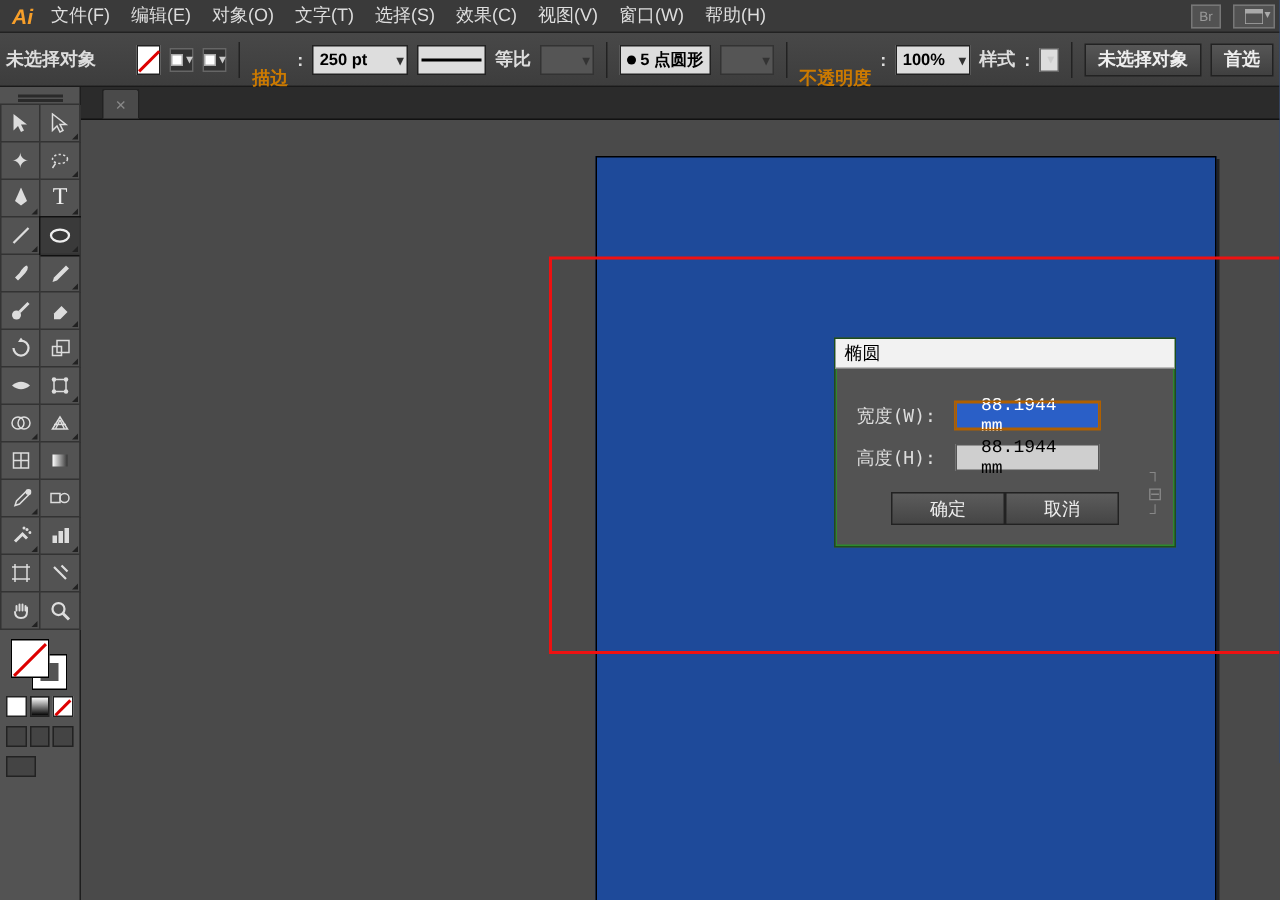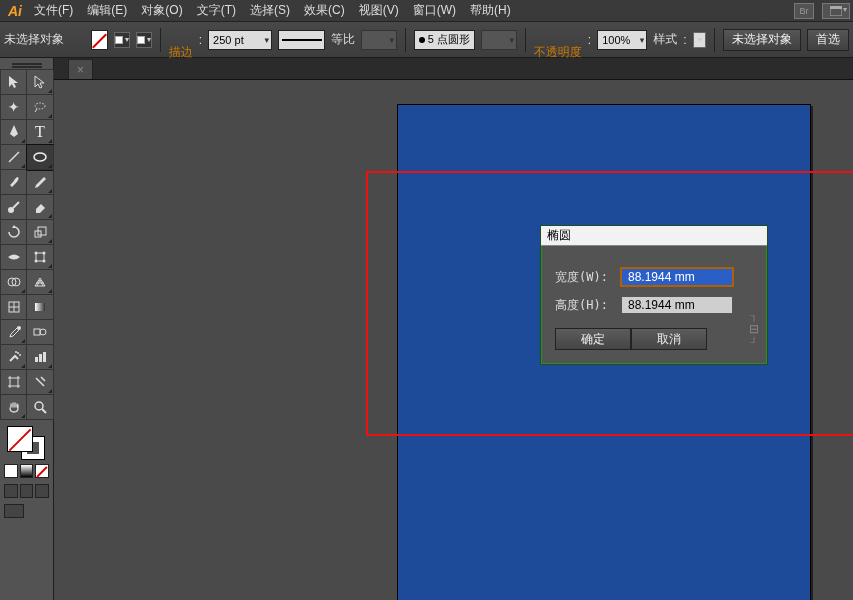--- a/index.html
+++ b/index.html
@@ -30,20 +30,21 @@
   }
   .menu-icon-box.dd { width: 28px; position: relative; }
   .menu-icon-box.dd::after { content:"▾"; position:absolute; right:2px; top:1px; font-size:8px; color:#aaa;}
 
   
   .controlbar {
     height: 36px; display: flex; align-items: center;
     background: linear-gradient(#484848,#3d3d3d);
     border-bottom: 1px solid #1a1a1a; padding: 0 4px; gap: 6px;
     white-space: nowrap;
+    font-weight: bold;
   }
   .cb-text { color:#ddd; }
   .cb-accent { color:#cc7a00;margin-top:26px; }
   .swatch {
     width:20px; height:20px; border:1px solid #222; position:relative; background:#fff;
   }
   .swatch.none::after{
     content:""; position:absolute; left:-2px; right:-2px; top:50%; border-top:2px solid #d00;
     transform: rotate(-45deg);
   }
@@ -123,46 +124,46 @@
     position:absolute; left:343px; top:24px; width:414px; height:800px;
     background:#1e4a9a; border:1px solid #000; box-shadow:2px 2px 0 #222;
   }
   .red-rect{
     position:absolute; left:312px; top:91px; width:498px; height:265px;
     border:2px solid #e11; pointer-events:none;
   }
 
   
   .dialog{
-    position:absolute; left:486px; top:145px; width:228px;
+    position:absolute; left:502px; top:145px; width:228px;
     background:#535353; border:1px solid #1d4e1d; box-shadow:0 0 0 1px #2d8a2d inset;
   }
   .dlg-title{
     height:20px; background:#f2f2f2; color:#000; font-size:12px;
     display:flex; align-items:center; padding:0 6px; border-bottom:1px solid #888;
   }
   .dlg-body{padding:22px 14px 14px;}
   .dlg-row{display:flex; align-items:center; margin-bottom:10px; gap:6px;}
   .dlg-label{width:60px; text-align:left; color:#ddd; font-family:"SimSun",monospace;}
   .dlg-input{
-    width:112px; height:18px; background:#cfcfcf; border:1px solid #555;
-    font-family:Liberation Sans, sans-serif; font-size:12px; color:#000; padding:0 6px;
+    width:96px; height:18px; background:#cfcfcf; border:1px solid #555;
+    font-family:Liberation Mono, monospace; font-size:12px; color:#000; padding:0 16px;
     display:flex; align-items:center;
   }
   .dlg-input.focus{
     border:1px solid #b06000; outline:1px solid #b06000;
     background:#2a5fc7; color:#fff;
   }
   .link-icon{
     position:absolute; right:8px; top:64px; color:#888; font-size:12px;
     display:flex; flex-direction:column; align-items:center; gap:1px;
   }
   .link-icon::before,.link-icon::after{content:"┐";font-size:10px;}
   .link-icon::after{content:"┘";}
-  .dlg-buttons{display:flex; gap:0; justify-content:flex-start; margin-top:14px;}
+  .dlg-buttons{display:flex; gap:0; justify-content:center; margin-top:14px;}
   .dlg-btn{
     width:76px; height:22px; background:linear-gradient(#5c5c5c,#454545);
     border:1px solid #222; color:#eee; display:flex; align-items:center; justify-content:center;
     font-size:12px; cursor:default;
   }
 
   svg{display:block;}
 </style>
 </head>
 <body>

